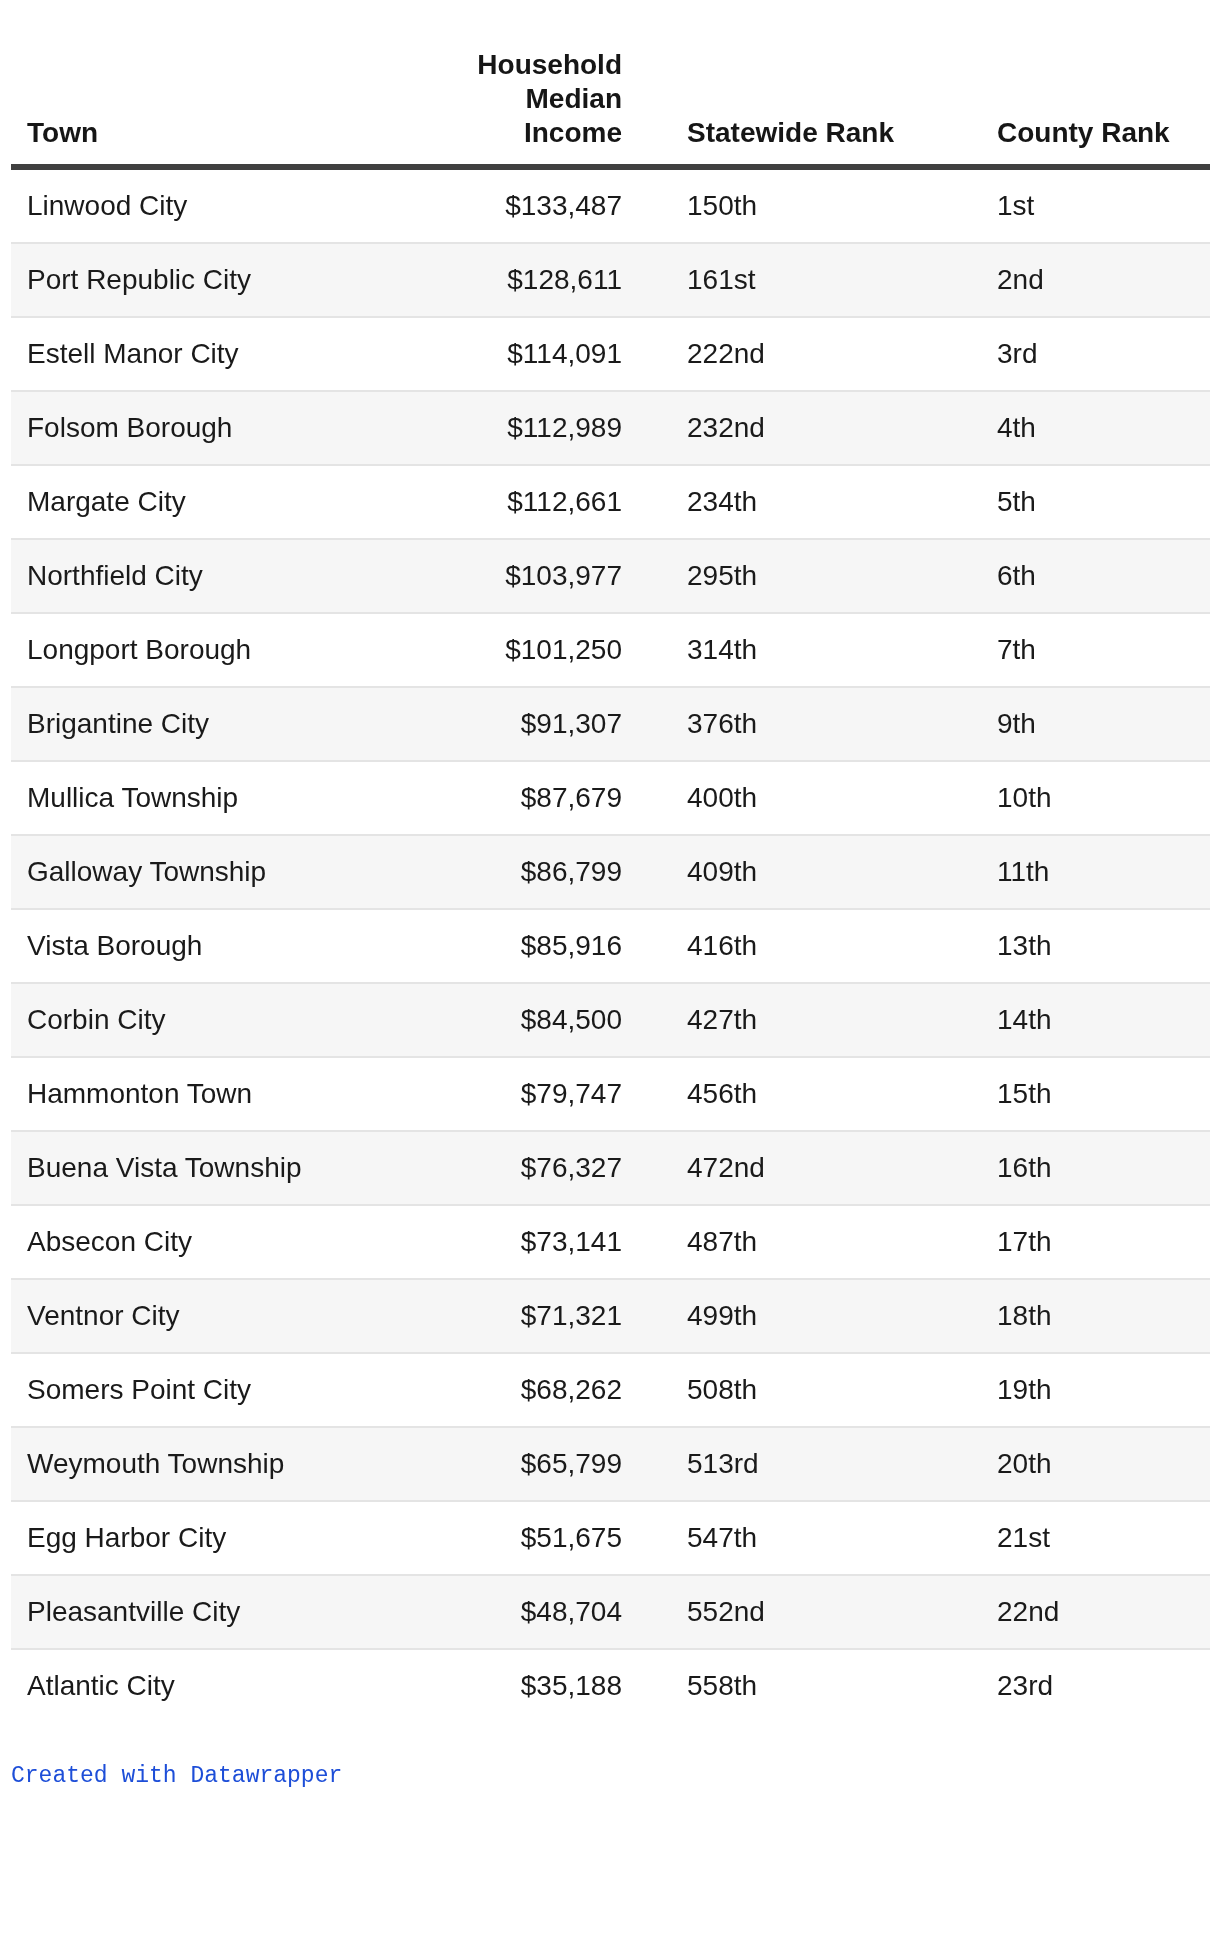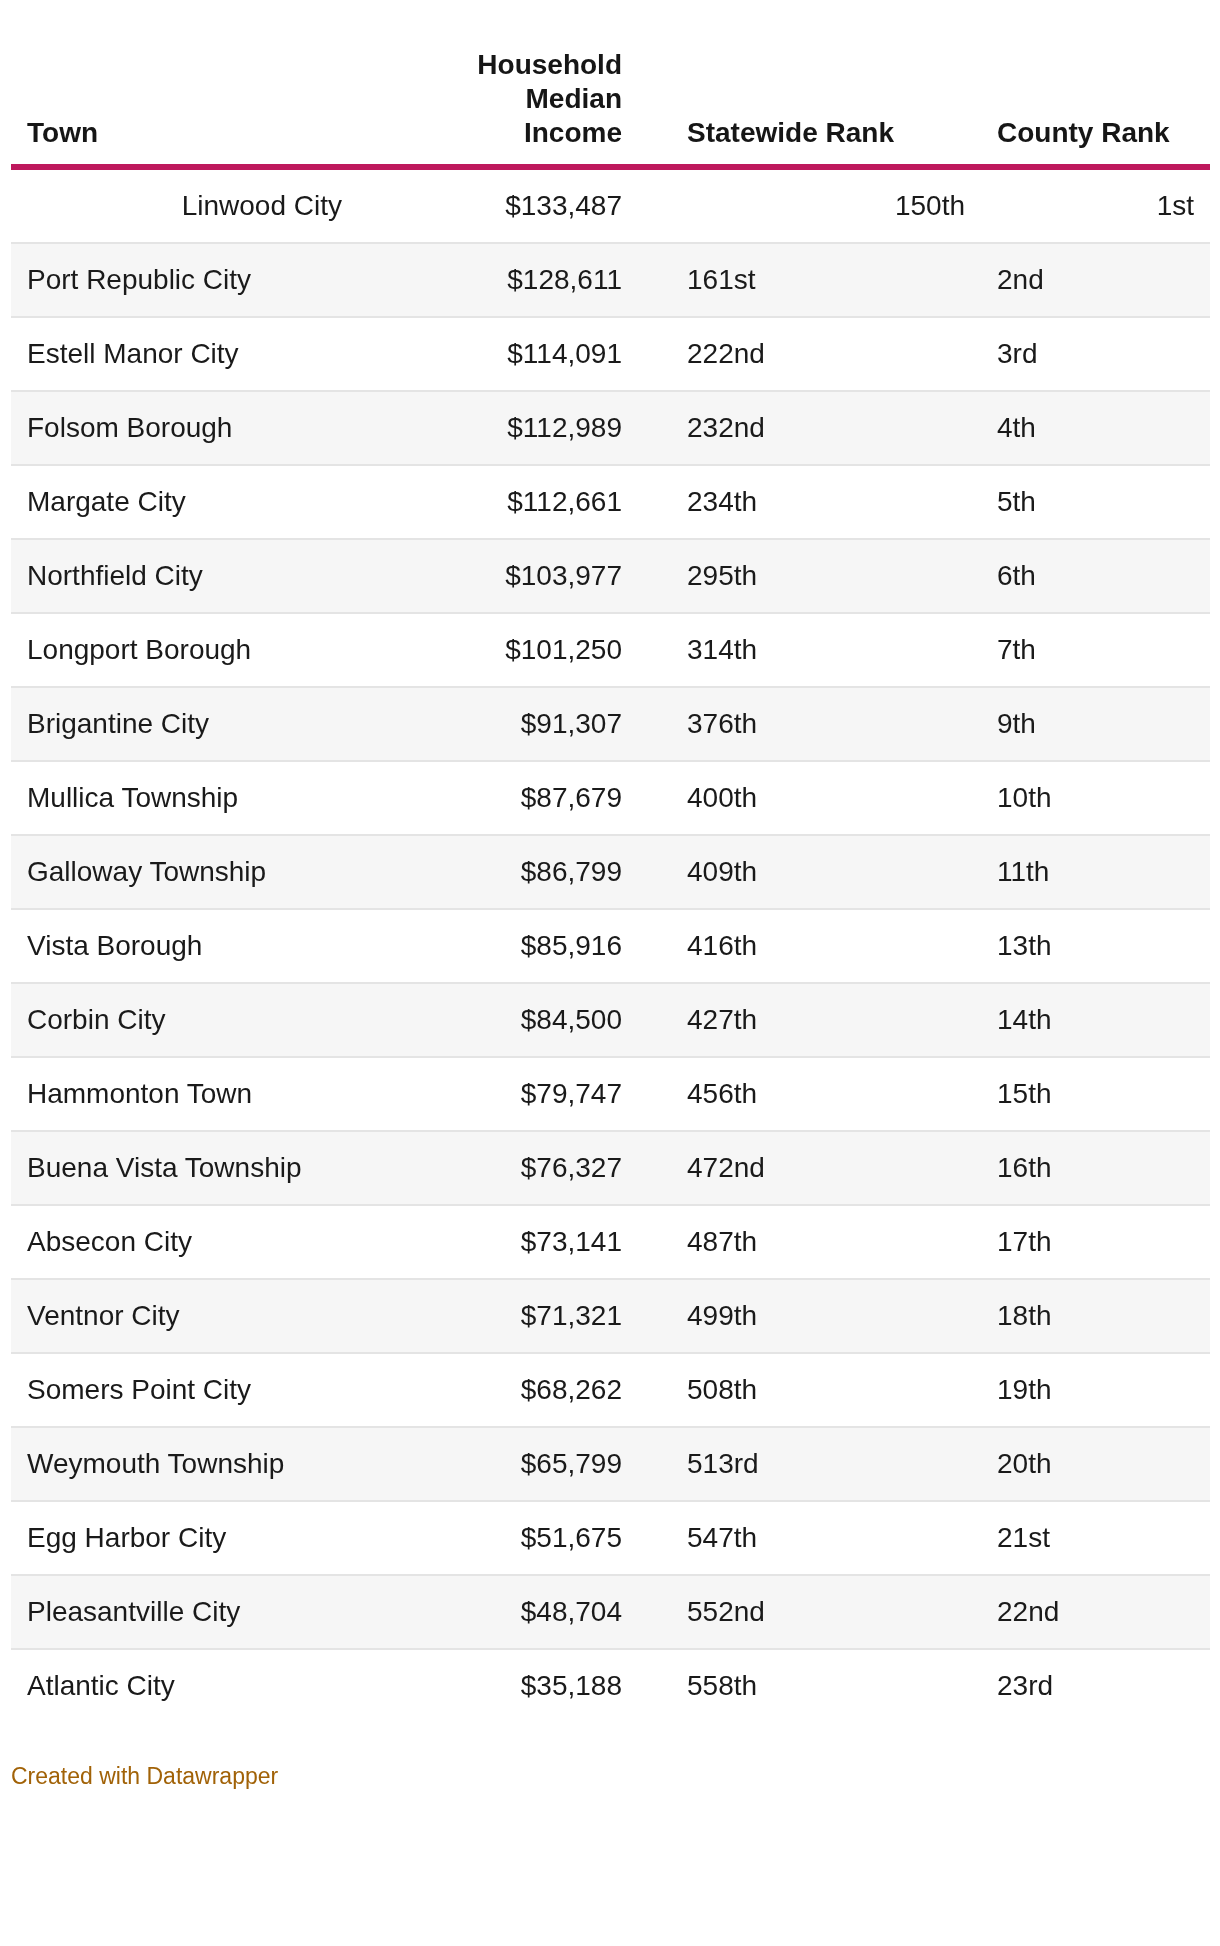--- a/index.html
+++ b/index.html
@@ -23,47 +23,48 @@
     table-layout: fixed;
   }
   th {
     font-size: 28px;
     line-height: 34px;
     font-weight: 700;
     color: #161616;
     vertical-align: bottom;
     text-align: left;
     padding: 48px 16px 14px 16px;
-    border-bottom: 6px solid #be185d;
+    border-bottom: 6px solid #404040;
   }
   th .hdr-line { display: block; }
   td {
     font-size: 28px;
     line-height: 32px;
     vertical-align: middle;
     text-align: left;
     padding: 20px 16px;
     border-top: 2px solid #e4e4e4;
   }
-  tbody tr:first-child td { border-top: 0; text-align: right; }
+  tbody tr:first-child td { border-top: 0; }
   tbody tr:nth-child(even) { background: #f6f6f6; }
   .col-income { text-align: right; }
   .col-statewide { padding-left: 49px; }
   .town-inner {
     display: inline-block;
     max-width: 284px;
     vertical-align: top;
   }
   .credit {
     margin: 40px 0 0 11px;
     font-size: 23px;
     line-height: 28px;
-    color: #a16207;
+    color: #1d4ed8;
     text-decoration: none;
     display: inline-block;
+    font-family: Liberation Mono, monospace;
   }
 </style>
 </head>
 <body>
 
 
 
 <div class="table-wrap">
   <table>
     <colgroup>

